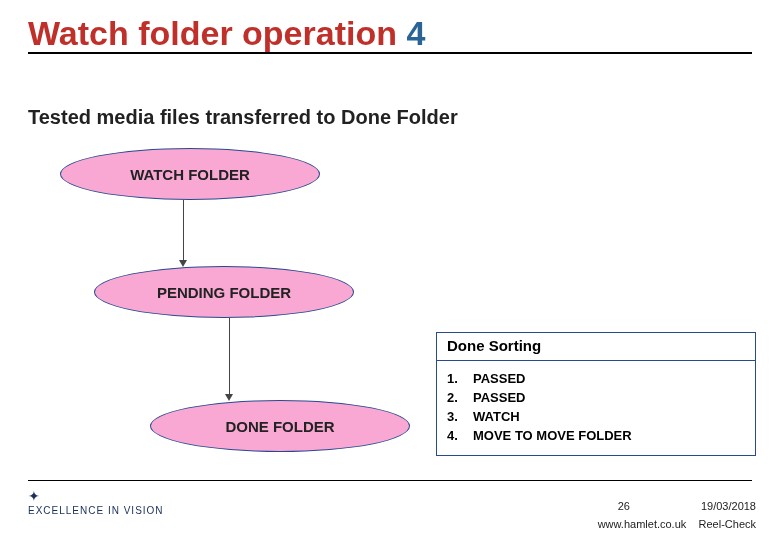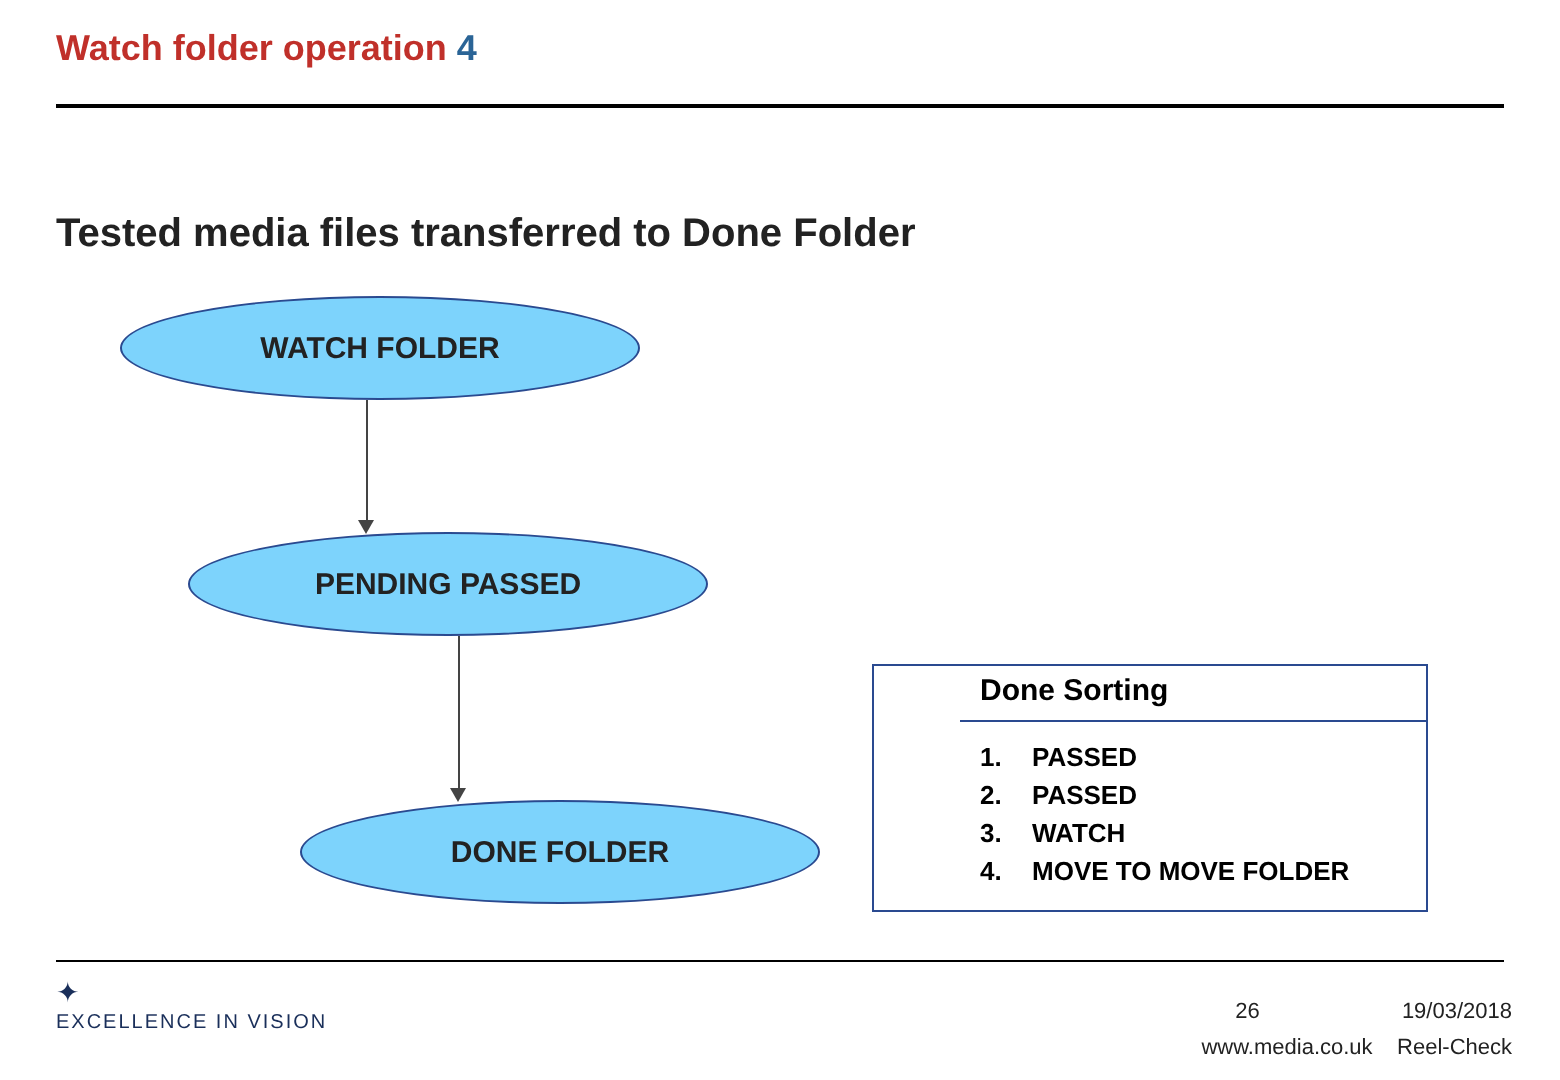--- a/index.html
+++ b/index.html
@@ -8,21 +8,21 @@
     height: 540px;
     font-family: Arial, Helvetica, sans-serif;
     background: #fff;
     position: relative;
     overflow: hidden;
   }
   .title {
     position: absolute;
     left: 28px;
     top: 14px;
-    font-size: 18px;
+    font-size: 34px;
     font-weight: bold;
     color: #333;
   }
   .title .red { color: #c0302a; }
   .title .blue { color: #2a6496; }
   .hr-top {
     position: absolute;
     left: 28px;
     top: 52px;
     width: 724px;
@@ -41,21 +41,21 @@
   .ellipse {
     position: absolute;
     border: 1px solid #2a4a90;
     border-radius: 50%;
     display: flex;
     align-items: center;
     justify-content: center;
     font-size: 15px;
     font-weight: bold;
     color: #222;
-    background: #7dd3fc;
+    background: #f9a8d4;
   }
   .e1 { left: 60px;  top: 148px; width: 260px; height: 52px; }
   .e2 { left: 94px;  top: 266px; width: 260px; height: 52px; }
   .e3 { left: 150px; top: 400px; width: 260px; height: 52px; }
   .connector {
     position: absolute;
     width: 1px;
     background: #444;
   }
   .c1 { left: 183px; top: 200px; height: 62px; }
@@ -66,23 +66,22 @@
     border-left: 4px solid transparent;
     border-right: 4px solid transparent;
     border-top: 7px solid #444;
   }
   .ah1 { left: 179px; top: 260px; }
   .ah2 { left: 225px; top: 394px; }
   .sorting-box {
     position: absolute;
     left: 436px;
     top: 332px;
-    width: 278px;
+    width: 320px;
     border: 1px solid #2a4a90;
-    padding-left: 43px;
   }
   .sorting-header {
     font-weight: bold;
     font-size: 15px;
     padding: 4px 10px 6px 10px;
     border-bottom: 1px solid #2a4a90;
   }
   .sorting-body {
     padding: 8px 10px 10px 10px;
     font-size: 13px;
@@ -147,21 +146,21 @@
 <div class="subtitle">Tested media files transferred to Done Folder</div>
 
 <div class="ellipse e1">
   <span>WATCH FOLDER</span>
 </div>
 
 <div class="connector c1"></div>
 <div class="ah ah1"></div>
 
 <div class="ellipse e2">
-  <span>PENDING PASSED</span>
+  <span>PENDING FOLDER</span>
 </div>
 
 <div class="connector c2"></div>
 <div class="ah ah2"></div>
 
 <div class="ellipse e3">
   <span>DONE FOLDER</span>
 </div>
 
 <div class="sorting-box">
@@ -198,17 +197,17 @@
   </div>
   <div class="tag">EXCELLENCE IN VISION</div>
 </div>
 
 <div class="footer-right">
   <div>
     <span class="pgnum">26</span>
     <span>19/03/2018</span>
   </div>
   <div class="line2">
-    <span>www.media.co.uk</span>
+    <span>www.hamlet.co.uk</span>
     &nbsp;&nbsp;
     <span>Reel-Check</span>
   </div>
 </div>
 
 </body></html>

